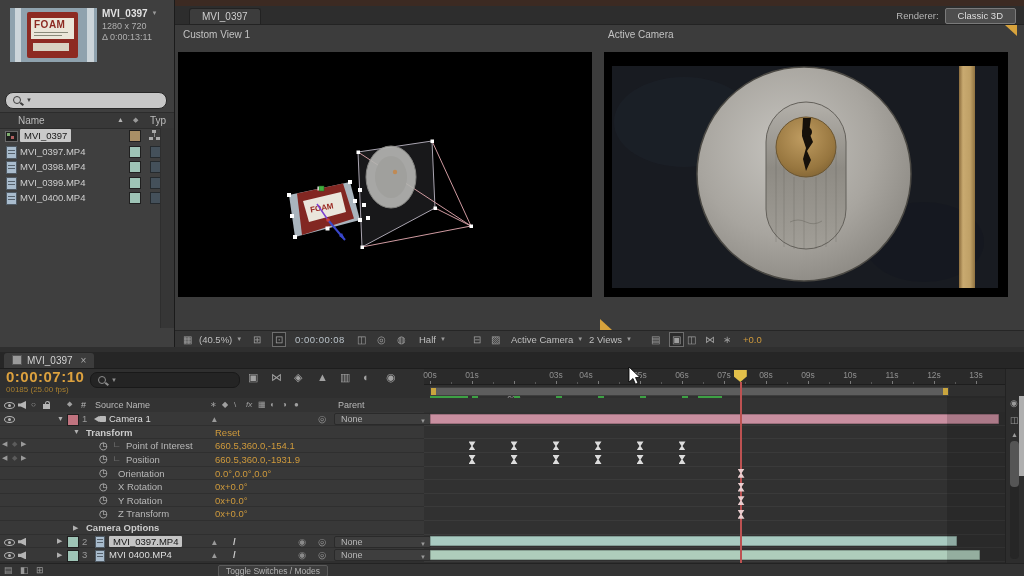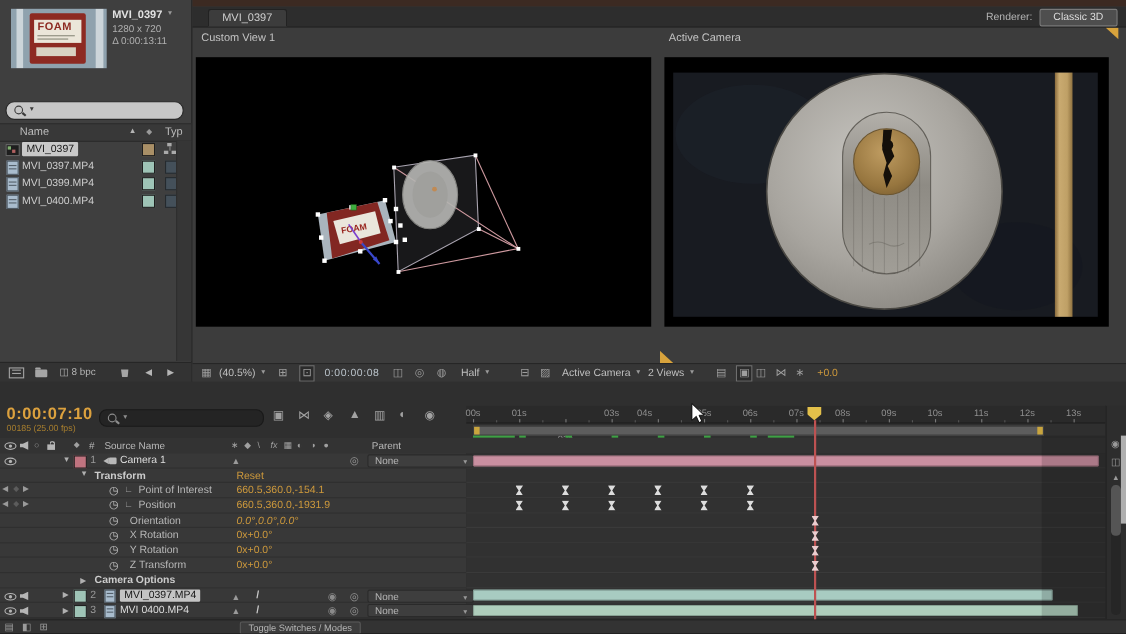--- a/index.html
+++ b/index.html
@@ -186,41 +186,39 @@
           <div class="ptype-flow"></div>
         </div>
         <div class="prow">
           <div class="picon-footage"></div>
           <div class="pname">MVI_0397.MP4</div>
           <div class="chip" style="background: rgb(158, 196, 182);"></div>
           <div class="ptype-film"></div>
         </div>
         <div class="prow">
           <div class="picon-footage"></div>
+          <div class="pname">MVI_0398.MP4</div>
+          <div class="chip" style="background: rgb(158, 196, 182);"></div>
+          <div class="ptype-film"></div>
+        </div>
+        <div class="prow">
+          <div class="picon-footage"></div>
           <div class="pname">MVI_0399.MP4</div>
           <div class="chip" style="background: rgb(158, 196, 182);"></div>
           <div class="ptype-film"></div>
         </div>
         <div class="prow">
           <div class="picon-footage"></div>
           <div class="pname">MVI_0400.MP4</div>
           <div class="chip" style="background: rgb(158, 196, 182);"></div>
           <div class="ptype-film"></div>
         </div>
       </div>
     <div class="proj-scroll"></div>
 
-    <div class="proj-footer">
-      <span class="i-film"></span>
-      <span class="i-folder"></span>
-      <span class="f-bpc"><span>◫</span> <span>8 bpc</span></span>
-      <span class="i-trash"></span>
-      <span class="f-arrow" style="left:132px;">◀</span>
-      <span class="f-arrow" style="left:152px;">▶</span>
-    </div>
   </div>
 
   <div class="comp">
     <div class="comp-topstrip"></div>
     <div class="comp-tabs">
       <div class="ctab">MVI_0397</div>
       <div class="renderer">
         <span>Renderer:</span><span class="rbtn">Classic 3D</span>
       </div>
     </div>
@@ -345,20 +343,25 @@
         <span class="ct cti" style="left: 316px;">▨</span>
         <span class="ct cti" style="left: 476px;">▤</span>
         <span class="ct cti boxed" style="left: 494px;">▣</span>
         <span class="ct cti" style="left: 512px;">◫</span>
         <span class="ct cti" style="left: 530px;">⋈</span>
         <span class="ct cti" style="left: 548px;">∗</span>
       </div>
   </div>
 
   <div class="tl">
+    <div class="tl-tabs">
+      <div class="ttab">
+        <span class="ttab-ic"></span><span>MVI_0397</span><span class="ttab-x">×</span>
+      </div>
+    </div>
 
     <div class="tc-big">0:00:07:10</div>
     <div class="tc-sub">00185 (25.00 fps)</div>
 
     <div class="tl-search">
       <span class="mag"></span>
       <span class="sdd">▼</span>
     </div>
 
     <div class="tl-icons" id="tl-icons">
@@ -492,21 +495,21 @@
           <span class="kf" style="left: 552.5px;"></span>
           <span class="kf" style="left: 594.5px;"></span>
           <span class="kf" style="left: 636.5px;"></span>
           <span class="kf" style="left: 678.5px;"></span>
         </div>
         <div class="trow" style="top: 54.56px;">
           <div class="lbg"></div>
           <div class="rbg"></div>
           <span class="rc" style="left: 99px; color: rgb(192, 192, 192); font-size: 10px; top: 0.5px;">◷</span>
           <span class="rc" style="left: 118px; color: rgb(184, 184, 184);">Orientation</span>
-          <span class="rc rc-val" style="left: 215px; font-style: italic;">0.0°,0.0°,0.0°</span>
+          <span class="rc rc-val" style="left: 215px;">0.0°,0.0°,0.0°</span>
         </div>
         <div class="trow" style="top: 68.2px;">
           <div class="lbg"></div>
           <div class="rbg"></div>
           <span class="rc" style="left: 99px; color: rgb(192, 192, 192); font-size: 10px; top: 0.5px;">◷</span>
           <span class="rc" style="left: 118px; color: rgb(184, 184, 184);">X Rotation</span>
           <span class="rc rc-val" style="left: 215px;">0x+0.0°</span>
         </div>
         <div class="trow" style="top: 81.84px;">
           <div class="lbg"></div>

